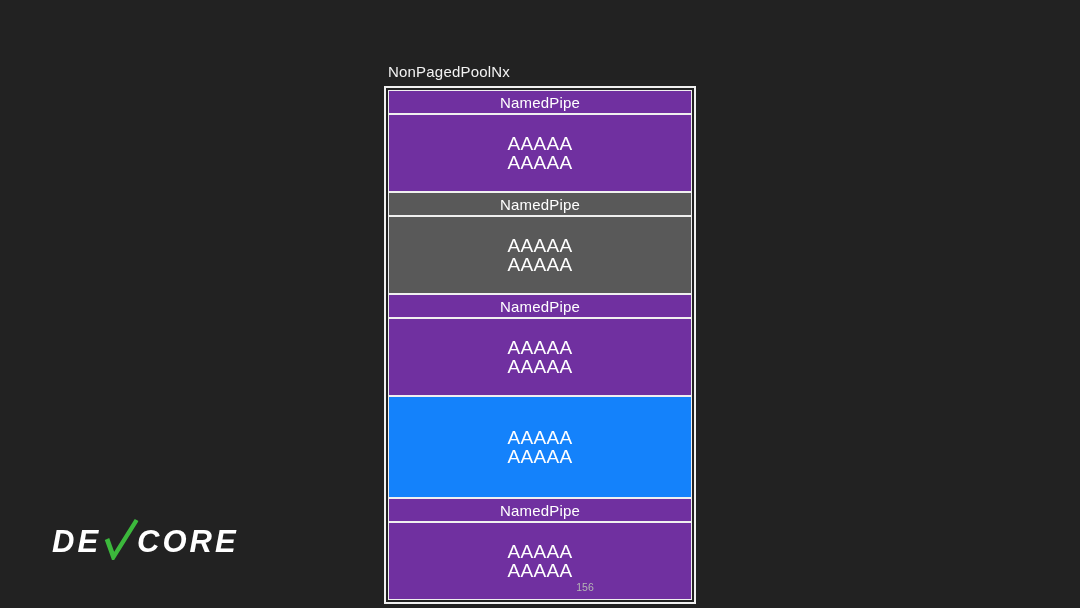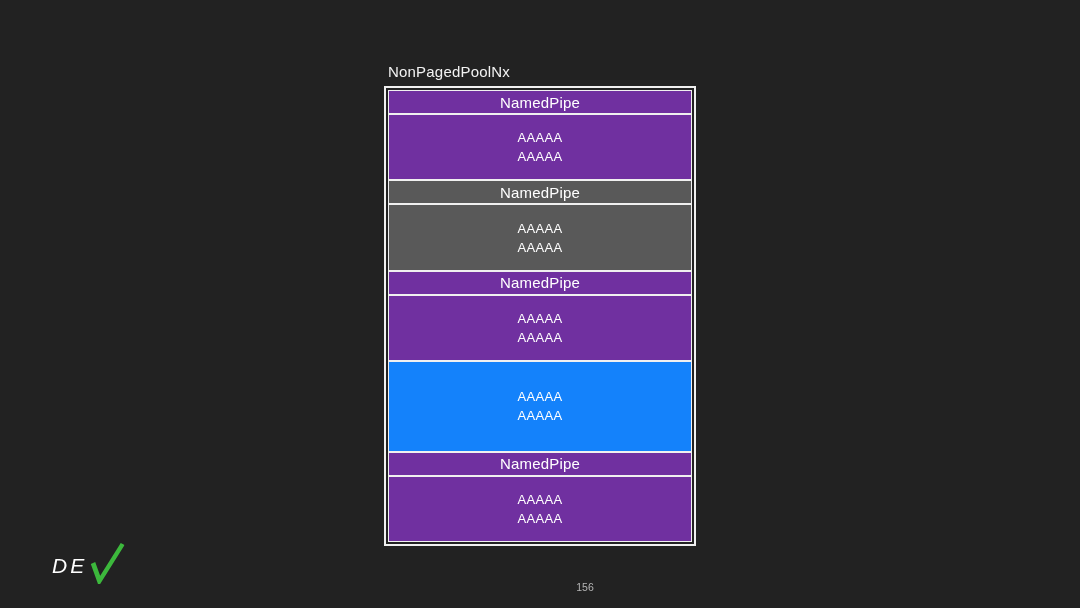--- a/index.html
+++ b/index.html
@@ -24,21 +24,21 @@
     color: #f2f2f2;
     letter-spacing: 0.2px;
   }
 
   
   .memory-box {
     position: absolute;
     left: 384px;
     top: 86px;
     width: 312px;
-    height: 460px;
+    height: 518px;
     box-sizing: border-box;
     border: 2px solid #f0f0f0;
     padding: 2px;
     background: #222222;
     display: flex;
     flex-direction: column;
   }
   .mem-block {
     display: flex;
     flex-direction: column;
@@ -59,49 +59,49 @@
   }
   .mem-block-body {
     flex: 1;
     box-sizing: border-box;
     border: 1px solid #f0f0f0;
     display: flex;
     flex-direction: column;
     align-items: center;
     justify-content: center;
     color: #ffffff;
-    font-size: 13px;
+    font-size: 19px;
     line-height: 19px;
     letter-spacing: 0.3px;
   }
 
   
   .page-number {
     position: absolute;
     left: 0;
     top: 581px;
     width: 100%;
     text-align: center;
     font-size: 10.5px;
     color: #b5b5b5;
     padding-left: 45px;
   }
 
   
   .logo {
     position: absolute;
     left: 52px;
-    top: 542px;
+    top: 518px;
     height: 42px;
     display: flex;
     align-items: flex-end;
     color: #ffffff;
     font-style: italic;
-    font-weight: normal;
-    font-size: 21px;
+    font-weight: bold;
+    font-size: 31px;
     letter-spacing: 3px;
     line-height: 36px;
     user-select: none;
   }
   .logo .check-icon {
     display: inline-block;
     width: 32px;
     height: 42px;
     margin: 0 1px 0 3px;
     transform: skewX(-8deg);
@@ -149,15 +149,16 @@
     </div>
   </div>
 
 <div class="logo">
   <span>DE</span>
   <span class="check-icon">
     <svg width="32" height="42" viewBox="0 0 32 42" xmlns="http://www.w3.org/2000/svg">
       <path id="logo-check-path" d="M3 21 L12 39 L30 2" fill="none" stroke="#3CB83C" stroke-width="4.6" stroke-linejoin="miter"></path>
     </svg>
   </span>
+  <span>CORE</span>
 </div>
 
 <div class="page-number">156</div>
 
 </body></html>

